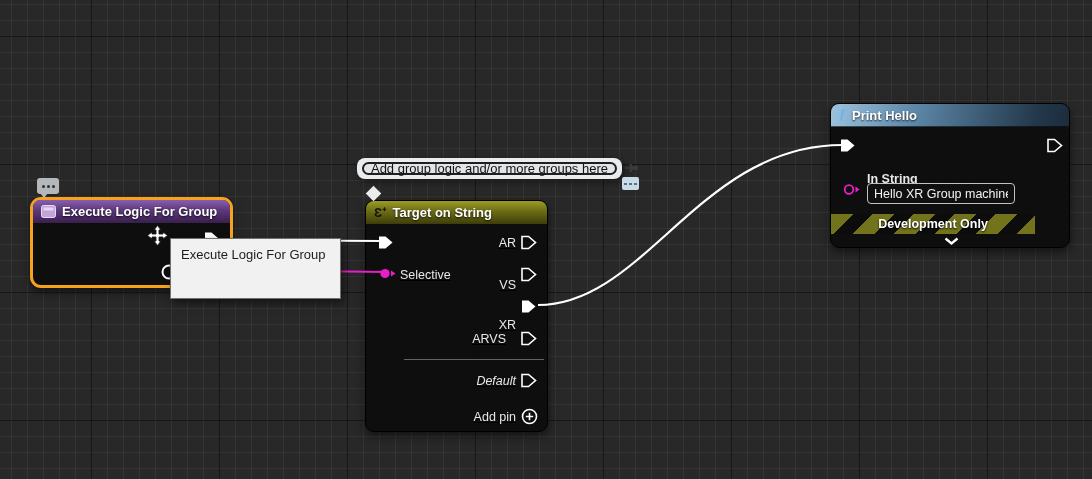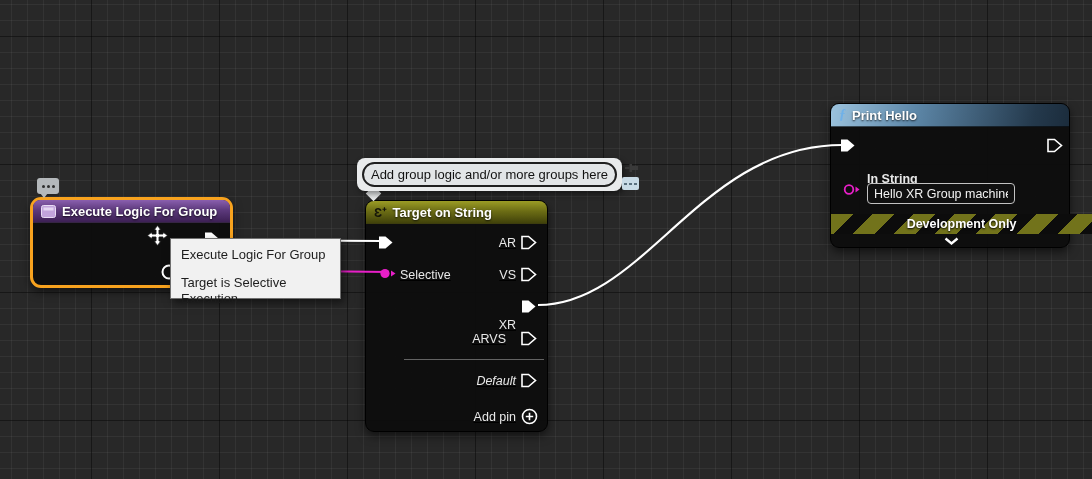--- a/index.html
+++ b/index.html
@@ -33,21 +33,21 @@
   #exec-partial-pin{position:absolute;left:128px;top:64px;}
 
   
   #tooltip{position:absolute;left:170px;top:238px;width:171px;height:61px;z-index:40;
            background:#f1f1f1;border:1px solid #6f6f6f;box-shadow:3px 4px 8px rgba(0,0,0,0.5);
            padding:8px 0 0 10px;}
   #tooltip div{font-size:13px;color:#1d1d1d;line-height:16px;}
   #tooltip div + div{margin-top:12px;}
 
   
-  #bubble{position:absolute;left:357px;top:158px;width:265px;height:33px;z-index:30;
+  #bubble{position:absolute;left:357px;top:158px;width:265px;height:21px;z-index:30;
           background:#e9ebec;border-radius:8px;box-shadow:2px 3px 6px rgba(0,0,0,0.45);}
   #bubble .pill{position:absolute;left:5px;right:5px;top:4px;bottom:4px;border:2px solid #1f1f1f;
           border-radius:13px;background:#e2e5e7;display:flex;align-items:center;justify-content:center;
           font-size:13px;color:#121212;white-space:nowrap;}
   #bubble-tail{position:absolute;left:368px;top:188px;width:11px;height:11px;background:#e9ebec;
           transform:rotate(45deg);z-index:29;}
   #bubble-pin{position:absolute;left:624px;top:161px;z-index:30;}
   #bubble-mini{position:absolute;left:622px;top:177px;width:17px;height:13px;background:#c9dbe6;
           border-radius:2px;z-index:30;display:flex;align-items:center;justify-content:center;gap:2px;}
   #bubble-mini i{display:block;width:3px;height:2px;background:#5a707e;}
@@ -70,21 +70,21 @@
   .italic{font-style:italic;text-align:right;}
   .switch-icon{font-weight:900;font-size:13px;color:#15150a;font-style:normal;text-shadow:none;}
 
   
   #print-node{left:830px;top:103px;width:240px;height:145px;}
   .fn-icon{font-style:italic;font-weight:bold;font-size:14px;color:#6fb1e8;text-shadow:none;font-family:"Liberation Serif",serif;}
   #instr-label{position:absolute;left:36px;top:68px;font-size:12.5px;color:#e8e8e8;font-weight:bold;}
   #instr-box{position:absolute;left:36px;top:79px;width:148px;height:21px;background:#101010;
           border:1px solid #c2c2c2;border-radius:4px;color:#f2f2f2;font-size:12.5px;
           padding:0 6px;outline:none;}
-  #dev-band{position:absolute;left:0;top:110px;width:261px;height:20px;
+  #dev-band{position:absolute;left:0;top:110px;width:204px;height:20px;
           background:repeating-linear-gradient(135deg,#72731b 0 16px,#0c0c0c 16px 29px);
           display:flex;align-items:center;justify-content:center;}
   #dev-band span{font-size:12.5px;font-weight:bold;color:#fff;text-shadow:0 1px 2px #000;}
   #print-chevron{position:absolute;left:113px;top:133px;}
 
   
   #wires{position:absolute;left:0;top:0;z-index:25;pointer-events:none;}
 </style>
 </head>
 <body>
@@ -117,21 +117,20 @@
     <svg id="exec-partial-pin" width="16" height="16">
       <circle cx="8" cy="8" r="6.5" fill="none" stroke="#ffffff" stroke-width="2"></circle>
     </svg>
     <svg id="move-cursor" width="23" height="23">
       <path d="M11.5 1.5 L15 6 H13 V10 H17 V8 L21.5 11.5 L17 15 V13 H13 V17 H15 L11.5 21.5 L8 17 H10 V13 H6 V15 L1.5 11.5 L6 8 V10 H10 V6 H8 Z" fill="#ffffff" stroke="#1a1a1a" stroke-width="0.9"></path>
     </svg>
   </div>
 
   <div id="tooltip">
     <div>Execute Logic For Group</div>
-    <div>Target is Selective Execution</div>
   </div>
 
   <div id="bubble-tail"></div>
   <div id="bubble">
     <div class="pill">Add group logic and/or more groups here</div>
   </div>
   <svg id="bubble-pin" width="16" height="15">
     <g transform="rotate(90 8 7)">
       <rect x="6" y="1" width="4" height="6" fill="#3a3a3a"></rect>
       <rect x="4" y="7" width="8" height="2.5" fill="#3a3a3a"></rect>
@@ -162,21 +161,21 @@
       <path d="M12 3.4 L16.5 6.5 L12 9.6 z" fill="#e81fc8"></path>
     </svg>
 
     <div class="srow rlab" style="right:31px;top:31px;position:absolute">
       <span class="pinlabel">AR</span>
     </div>
     <svg class="rpin" style="top:34px" width="16" height="15">
       <path d="M1 1.5 h6.5 l7 6 -7 6 H1 z" fill="none" stroke="#ffffff" stroke-width="1.6"></path>
     </svg>
 
-    <div class="srow rlab" style="right:31px;top:63px;position:absolute">
+    <div class="srow rlab" style="right:31px;top:73px;position:absolute">
       <span class="pinlabel">VS</span>
     </div>
     <svg class="rpin" style="top:66px" width="16" height="15">
       <path d="M1 1.5 h6.5 l7 6 -7 6 H1 z" fill="none" stroke="#ffffff" stroke-width="1.6"></path>
     </svg>
 
     <div class="srow rlab" style="right:31px;top:113px;position:absolute">
       <span class="pinlabel">XR</span>
     </div>
     <svg class="rpin" style="top:98px" width="16" height="15">

